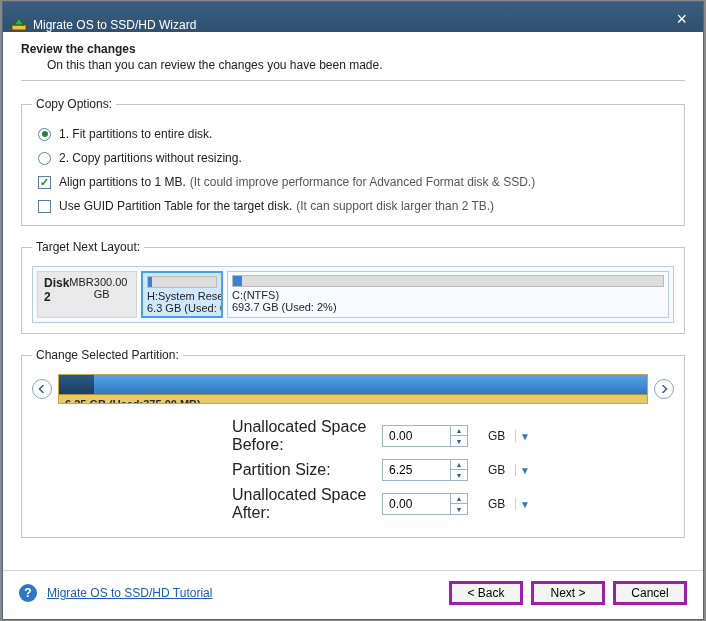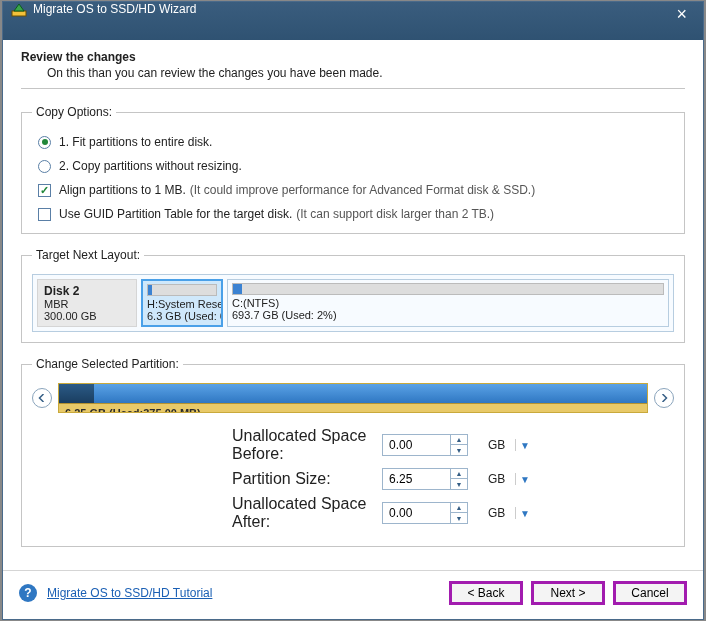--- a/index.html
+++ b/index.html
@@ -2,22 +2,22 @@
 <html><head>
 <meta charset="utf-8">
 <style>
   * { box-sizing: border-box; font-family: "Segoe UI", Tahoma, sans-serif; }
   body { margin: 0; background: #888; width: 706px; height: 621px; overflow: hidden; }
   .win {
     width: 702px; height: 619px; margin: 1px 2px; background: #fff;
     border: 1px solid #4a6a8a; display: flex; flex-direction: column;
   }
   .titlebar {
-    height: 38px; background: linear-gradient(#3a5d7e,#2f5272);
-    color: #fff; display: flex; align-items: flex-start; padding: 0 8px;
+    height: 30px; background: linear-gradient(#3a5d7e,#2f5272);
+    color: #fff; display: flex; align-items: flex-end; padding: 0 8px;
     font-size: 12px;
   }
   .titlebar .icon { width:16px;height:16px;margin-right:6px;display:flex;align-items:center;justify-content:center; }
   .titlebar .close { margin-left:auto; font-size:18px; cursor:pointer; padding:2px 8px; }
   .content { flex:1; padding: 10px 18px 0 18px; overflow:hidden; font-size:12px; color:#222; }
   .heading { font-weight:bold; font-size:12px; }
   .subhead { margin: 2px 0 8px 26px; font-size:12px; }
   hr.sep { border:none; border-top:1px solid #c5c5c5; margin:6px 0 16px 0; }
   fieldset {
     border:1px solid #c5c5c5; border-radius:0; padding: 12px 10px 10px 10px;
@@ -29,21 +29,21 @@
   .radio { width:13px;height:13px;border:1px solid #5a7fa6;border-radius:50%;margin-right:8px;display:flex;align-items:center;justify-content:center;cursor:pointer;background:#fff; }
   .radio.checked::after { content:""; width:6px;height:6px;border-radius:50%;background:#218739; }
   .chk { width:13px;height:13px;border:1px solid #5a7fa6;margin-right:8px;display:flex;align-items:center;justify-content:center;cursor:pointer;background:#fff; }
   .chk.checked { color:#218739; font-size:11px; font-weight:bold; line-height:1; }
   .disk-cell {
     display:flex; align-items:stretch; border:1px solid #b7cde0; background:#f7fbff;
     padding:4px; gap:4px;
   }
   .disk-info {
     background:#e9e9e9; border:1px solid #d5d5d5; width:100px; padding:4px 6px;
-    display:flex; flex-direction:column; justify-content:center; font-size:11px;
+    display:flex; flex-direction:row; justify-content:center; font-size:11px;
   }
   .disk-info .dname { font-weight:bold; font-size:12px; }
   .part {
     border:1px solid #b7cde0; padding:3px 4px 2px 4px; font-size:11px;
     display:flex; flex-direction:column; justify-content:flex-start; overflow:hidden;
     white-space:nowrap; cursor:pointer;
   }
   .part.sel { background:#cfe8fb; border:2px solid #4aa0e8; }
   .part .bar { height:12px; background:#ddd; border:1px solid #bbb; margin-bottom:2px; position:relative; }
   .part .bar .fill { position:absolute; left:0; top:0; bottom:0; background:#3b82d2; }

